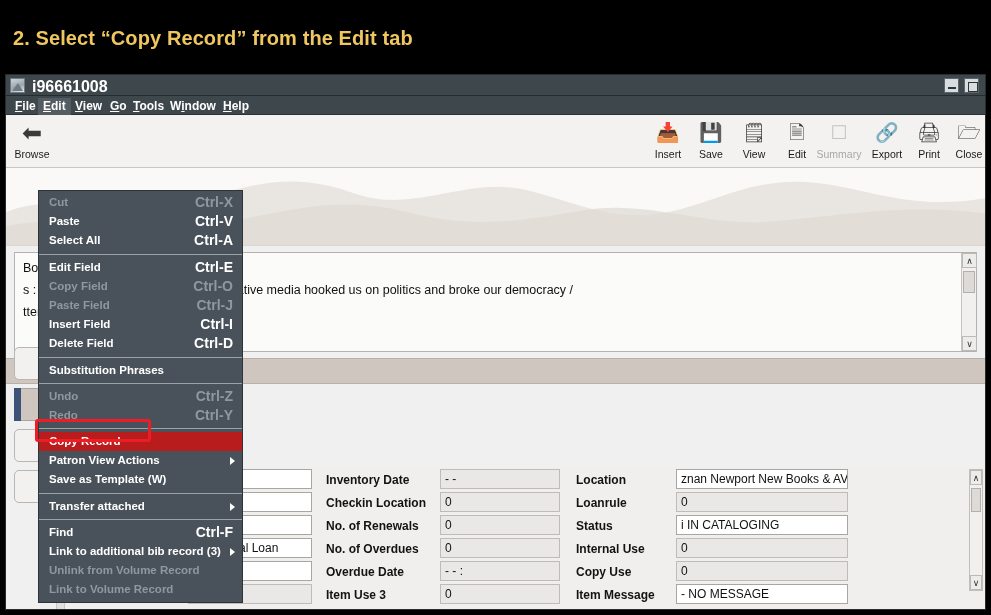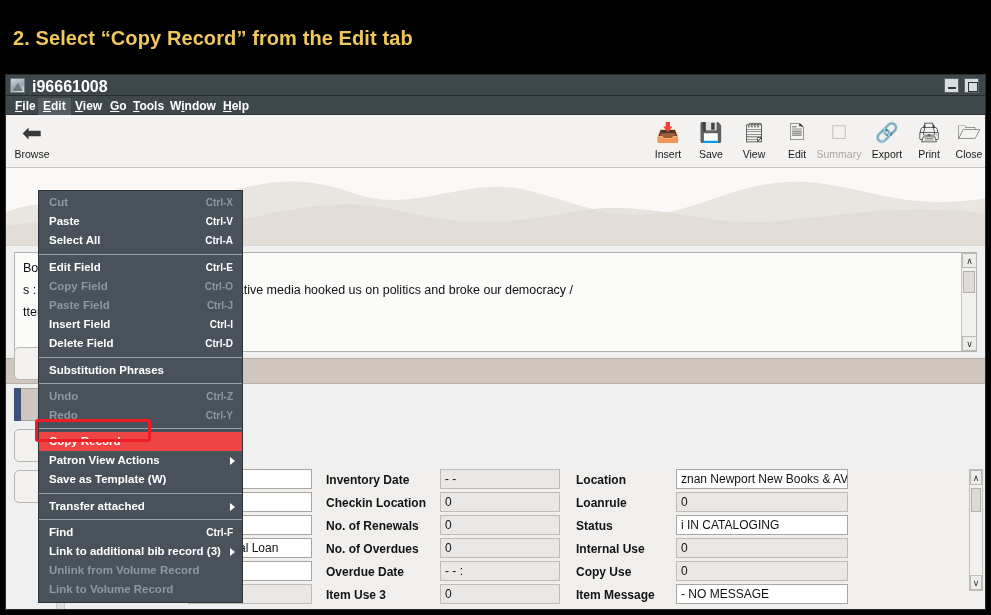--- a/index.html
+++ b/index.html
@@ -208,33 +208,33 @@
     background: #49525a; border: 1px solid #2d353b;
     font-size: 11.5px; color: #ffffff; z-index: 50;
     padding: 2px 0 2px 0;
   }
   .mi {
     position: relative; height: 19.2px; line-height: 19.2px;
     padding-left: 10px; white-space: nowrap; cursor: default;
   }
   .mi .lbl { font-weight: bold; }
   .mi .acc {
-    position: absolute; right: 9px; top: 0; font-weight: bold; font-size: 10px;
+    position: absolute; right: 9px; top: 0; font-weight: bold; font-size: 14px;
   }
   .mi.dis { color: #8e989f; }
   .mi.dis .lbl, .mi.dis .acc { font-weight: bold; color:#8e989f; }
   .mi .arrow {
     position: absolute; right: 7px; top: 6px;
     width: 0; height: 0;
     border-top: 4px solid transparent; border-bottom: 4px solid transparent;
     border-left: 5px solid #ffffff;
   }
   .msep { height: 1px; background: #9aa3a9; margin: 3px 0; }
   #mi-copy-record {
-    background: #ef4444;
+    background: #b91c1c;
   }
   #copy-record-highlight {
     position: absolute; left: 29px; top: 344px; width: 116px; height: 23px;
     border: 3px solid #ee1c25; border-radius: 3px; z-index: 60;
   }
 </style>
 </head>
 <body>
 
 <div id="slide-banner">

